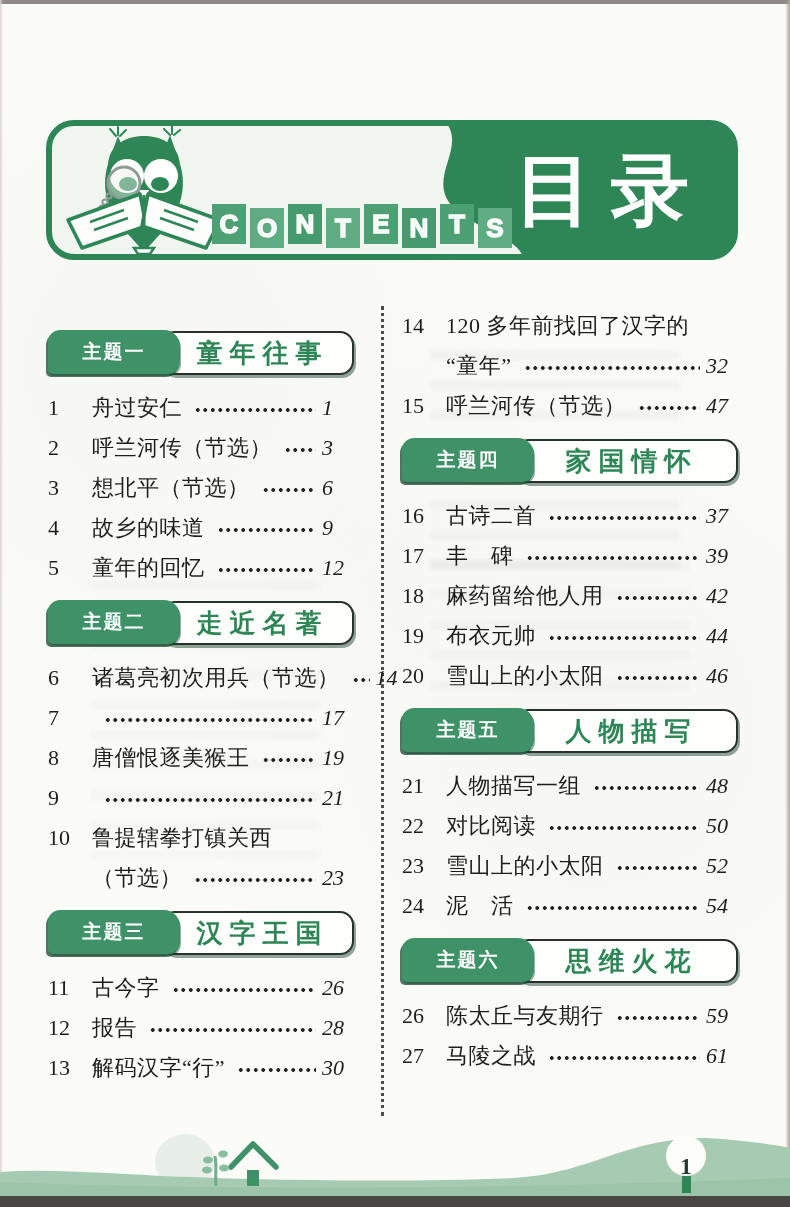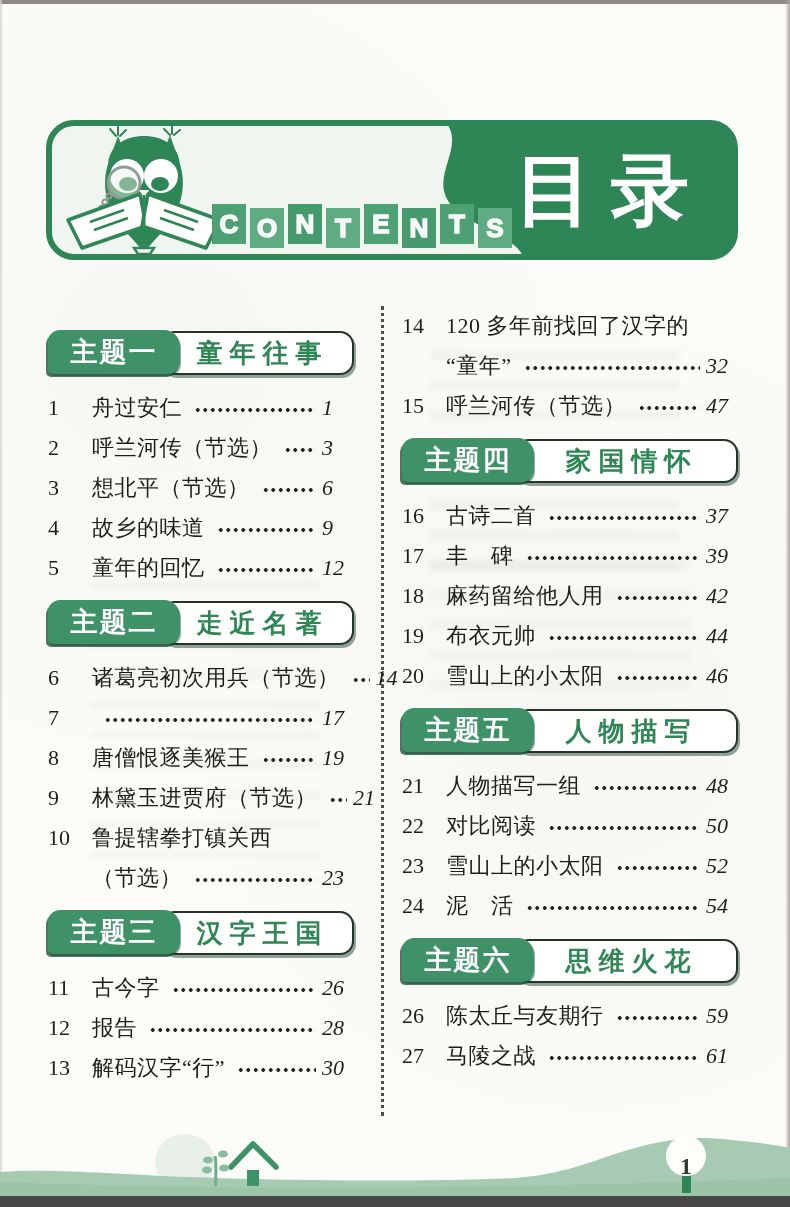--- a/index.html
+++ b/index.html
@@ -58,21 +58,21 @@
   .col-left  { left:48px;  top:330px; width:306px; }
   .col-right { left:402px; top:306px; width:336px; }
   .divider { position:absolute; left:381px; top:306px; height:810px; width:0;
     border-left:3px dotted #4d4d4d; }
 
   .theme-header { position:relative; height:46px; margin:12px 0 12px; }
   .theme-header.first { margin-top:0; }
   .theme-badge {
     position:absolute; left:0; top:0; width:132px; height:44px; z-index:2;
     background:var(--green-mid); color:#fff;
-    font-family:Liberation Sans, sans-serif; font-weight:800; font-size:27px;
+    font-family:Liberation Sans, sans-serif; font-weight:800; font-size:19px;
     letter-spacing:2px; display:flex; align-items:center; justify-content:center;
     border-radius:12px 16px 12px 5px;
     box-shadow:-2px 3px 0 rgba(23,74,48,.75), 1px 2px 0 rgba(23,74,48,.45);
   }
   .theme-box {
     position:absolute; left:116px; right:0; top:1px; height:40px; z-index:1;
     background:#fffffd; border:2px solid #26332b; border-radius:10px 14px 14px 10px;
     box-shadow:2px 3px 0 rgba(35,75,55,.5);
     display:flex; align-items:center; justify-content:center;
     font-family:"Liberation Sans","DejaVu Sans",sans-serif; font-weight:800; font-size:26px;
@@ -253,21 +253,20 @@
       <span class="t">唐僧恨逐美猴王</span>
       <span class="leader"></span>
       <span class="pg">19</span>
     </div>
 
   </div>
 
   <div class="entry">
     <span class="num">9</span>
     <div class="eline line1">
-      <span class="t">林黛玉进贾府（节选）</span>
       <span class="leader"></span>
       <span class="pg">21</span>
     </div>
 
   </div>
 
   <div class="entry">
     <span class="num">10</span>
     <div class="eline line1">
       <span class="t">鲁提辖拳打镇关西</span>

